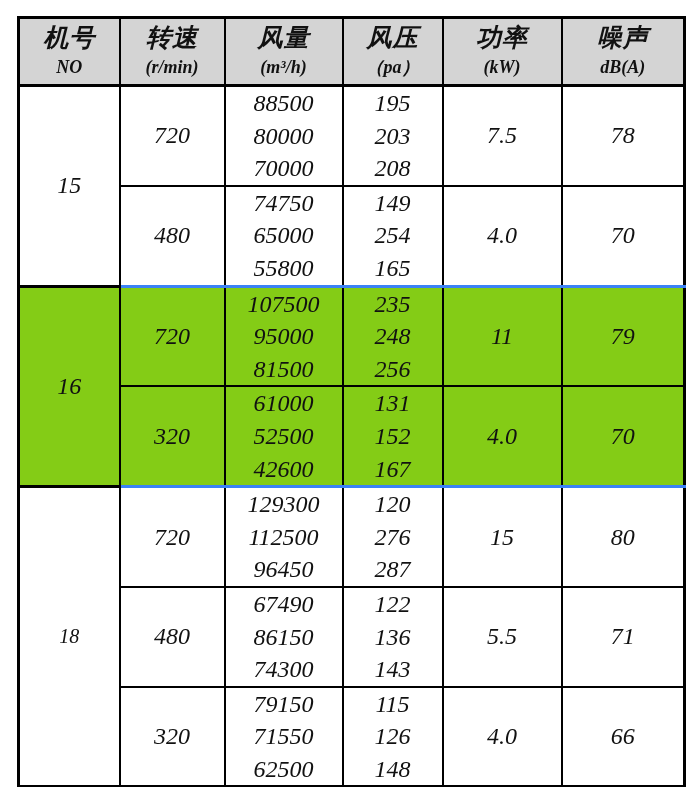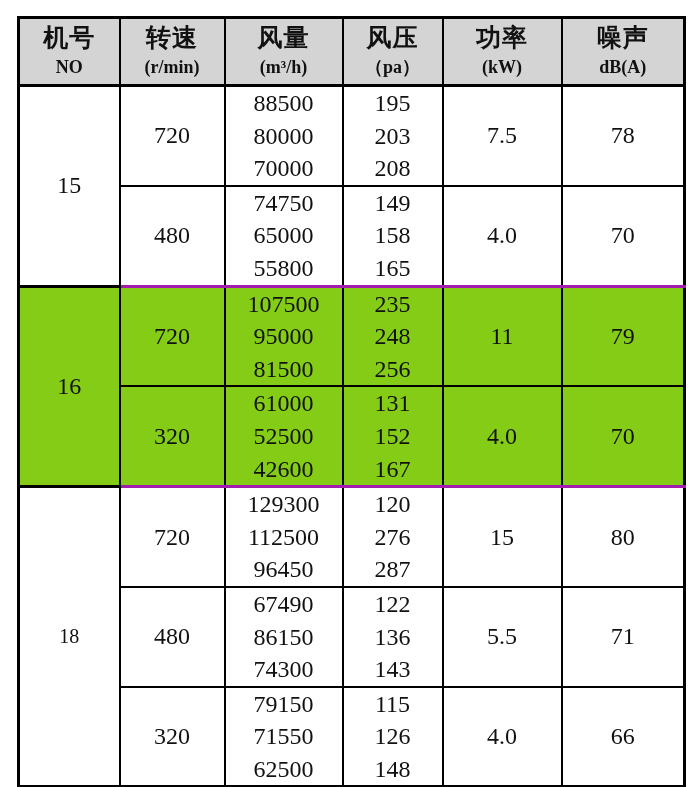--- a/index.html
+++ b/index.html
@@ -7,20 +7,21 @@
   body {
     width: 700px; height: 787px;
     background: #ffffff;
     font-family: "Liberation Serif", "DejaVu Serif", serif;
     color: #111111;
   }
   .page {
     width: 700px; height: 583px;
     padding: 16px 29px 0 17px;
     background: #ffffff;
+    font-style: italic;
   }
   table.spec-table {
     border-collapse: collapse;
     table-layout: fixed;
     width: 666px;
     border: 3px solid #000000;
   }
   .spec-table th, .spec-table td {
     border: 2px solid #000000;
     text-align: center;
@@ -35,21 +36,21 @@
     border-bottom: 3px solid #000000;
     font-weight: bold;
   }
   .h-main { font-size: 25px; line-height: 31px; letter-spacing: 1px; }
   .h-sub  { font-size: 18px; line-height: 28px; letter-spacing: 0px; }
   
   .spec-table tbody tr { height: 98px; }
   .spec-table tbody td { font-size: 24px; }
   .vals div { line-height: 32.6px; }
   
-  tr.group-end td { border-bottom: 3px solid #a21caf; }
+  tr.group-end td { border-bottom: 3px solid #3b82f6; }
   td.no-cell { border-bottom: 3px solid #000000; font-size: 24px; }
   
   tr.shaded td { background: #84cc16; }
 </style>
 </head>
 <body>
 
 <div class="page">
   <table class="spec-table">
     <colgroup>
@@ -108,21 +109,21 @@
       </tr>
       <tr class="group-end">
         <td>480</td>
         <td class="vals">
           <div>74750</div>
           <div>65000</div>
           <div>55800</div>
         </td>
         <td class="vals">
           <div>149</div>
-          <div>158</div>
+          <div>254</div>
           <div>165</div>
         </td>
         <td>4.0</td>
         <td>70</td>
       </tr>
 
       <tr class="shaded">
         <td class="no-cell" rowspan="2">16</td>
         <td>720</td>
         <td class="vals">

